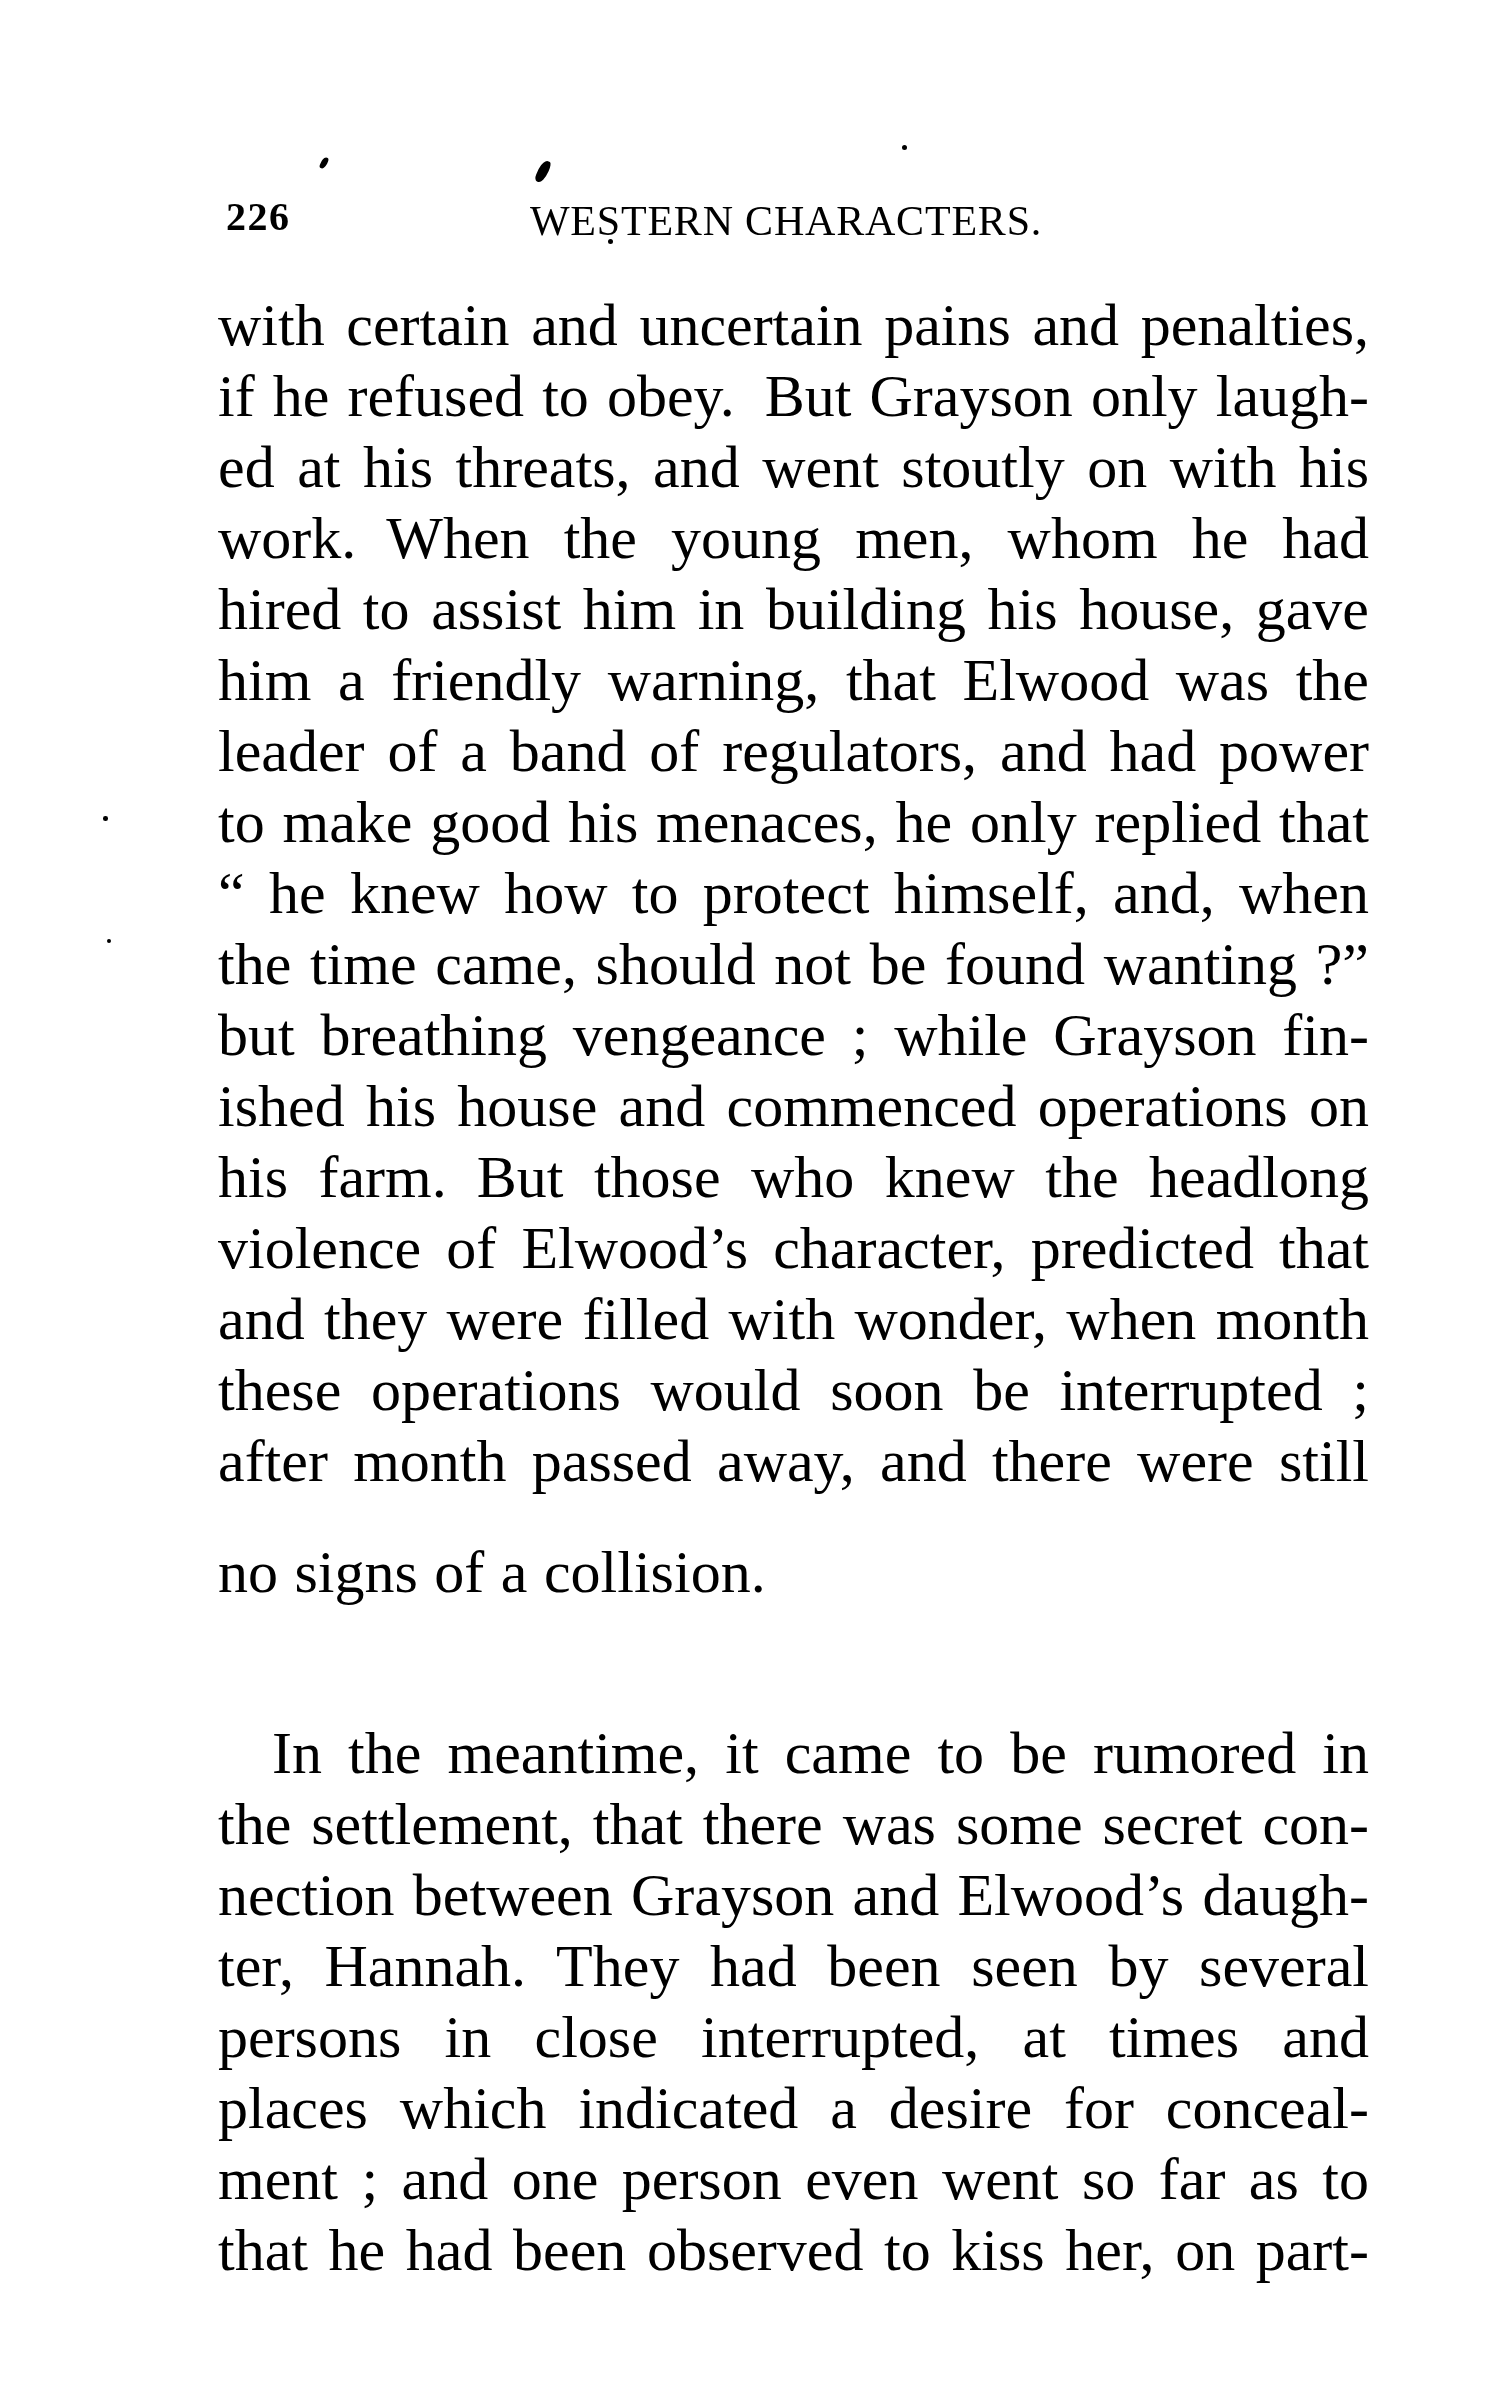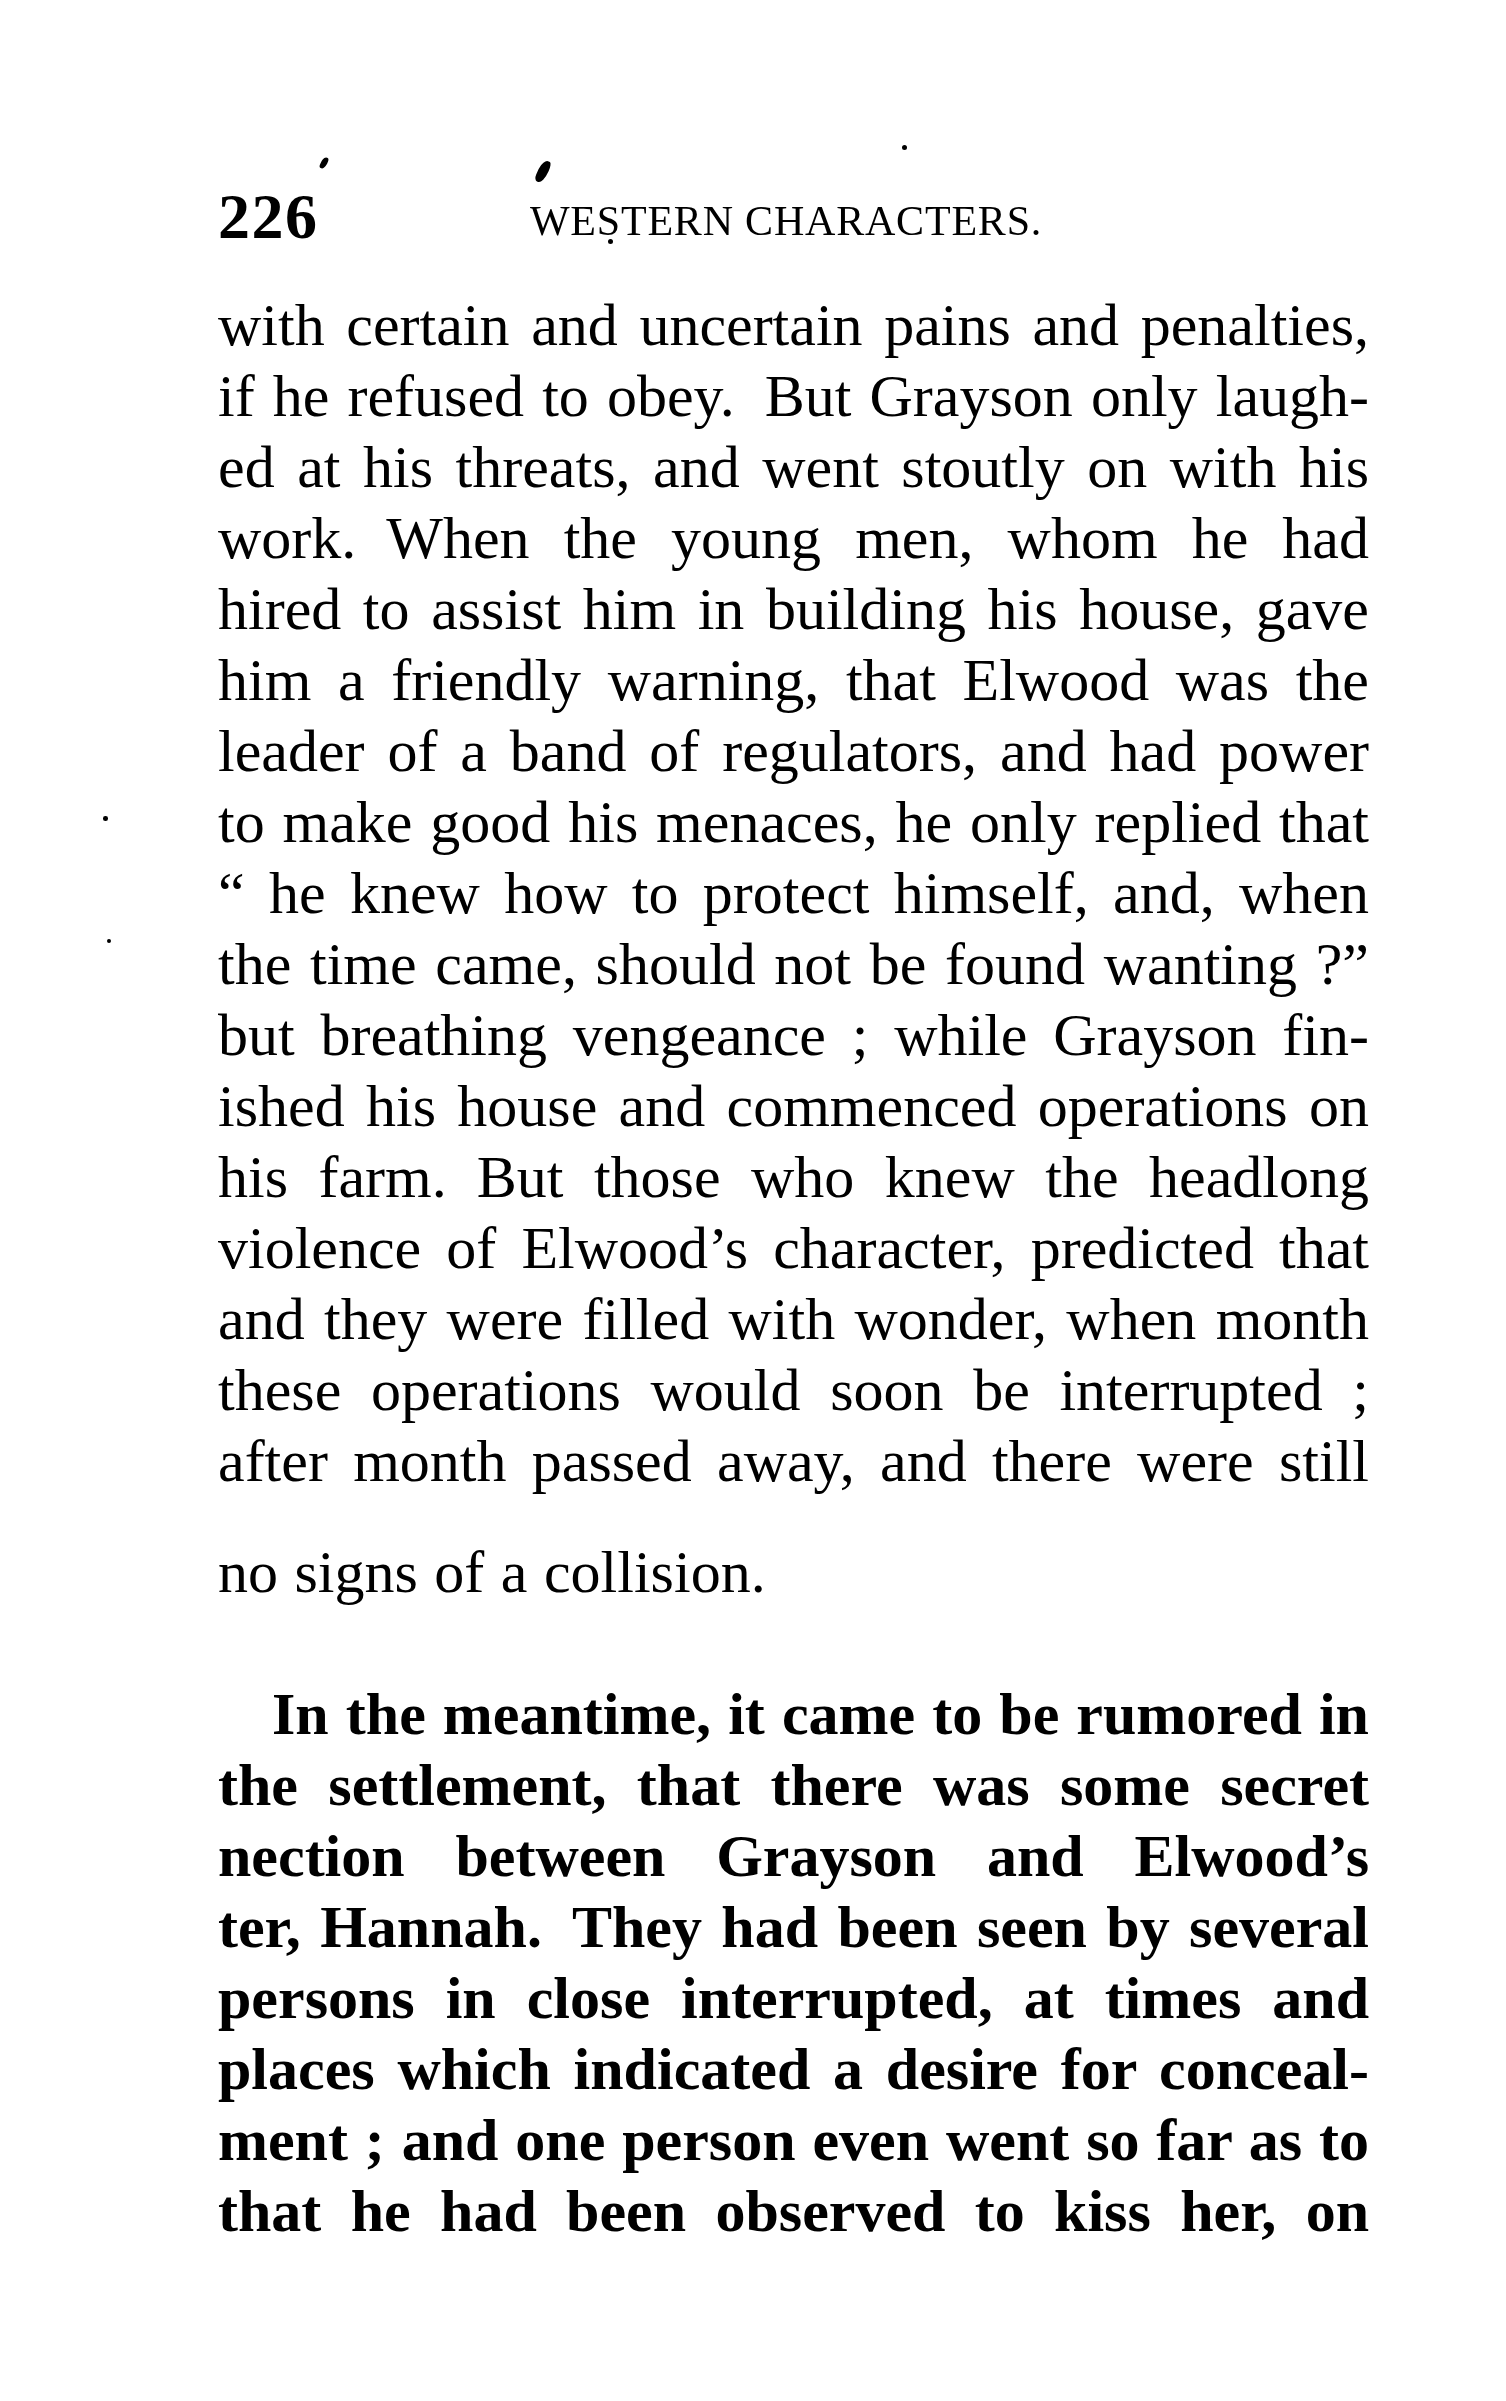--- a/index.html
+++ b/index.html
@@ -12,23 +12,23 @@
     width: 1507px;
     height: 2401px;
     background: #ffffff;
     color: #000000;
     font-family: "Liberation Serif", "DejaVu Serif", serif;
     overflow: hidden;
   }
   
   .pagenum {
     position: absolute;
-    left: 218px;
+    left: 226px;
     top: 187px;
-    font-size: 64px;
+    font-size: 40px;
     line-height: 60px;
     font-weight: bold;
     letter-spacing: 1.5px;
   }
   .running-title {
     position: absolute;
     left: 786px;
     top: 200px;
     transform: translateX(-50%);
     font-size: 42px;
@@ -40,21 +40,21 @@
   .body-text {
     position: absolute;
     left: 218px;
     top: 290px;
     width: 1151px;
     font-size: 60px;
     line-height: 71px;
     word-spacing: 1.5px;
   }
   .para { margin: 0; }
-  .para + .para { margin-top: 71px; font-weight: bold; }
+  .para + .para { margin-top: 110px; }
   .ln {
     height: 71px;
     overflow: hidden;
     text-align: justify;
     white-space: normal;
   }
   
   .ln.j::after {
     content: "";
     display: inline-block;

